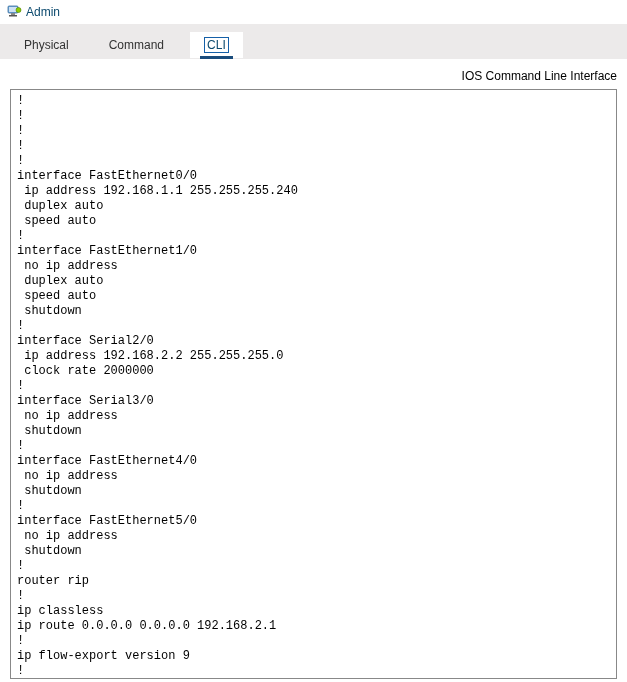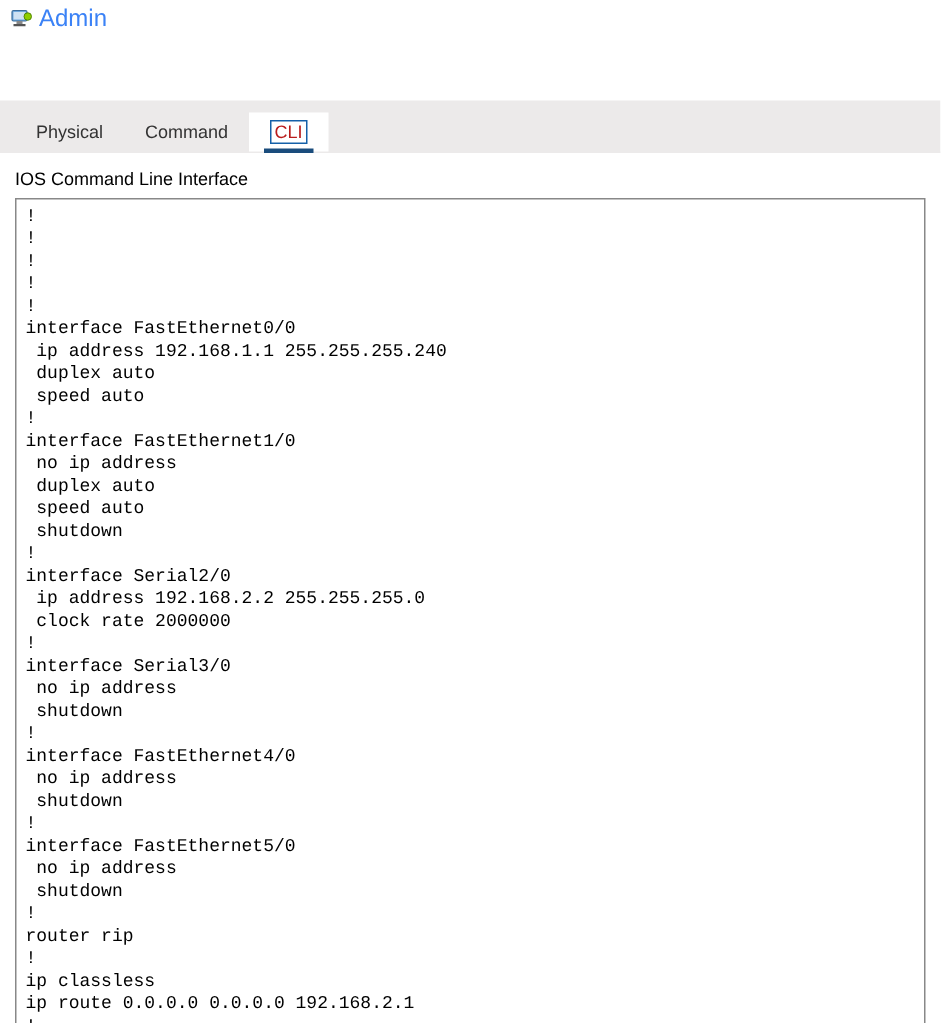--- a/index.html
+++ b/index.html
@@ -17,62 +17,61 @@
       padding: 4px 6px;
       background: #fff;
       gap: 4px;
     }
     .pc-icon {
       width: 16px;
       height: 16px;
       display: inline-block;
     }
     .window-title {
-      font-size: 16px;
-      color: #3b82f6;
+      font-size: 12px;
+      color: #0c4a6e;
     }
     .tab-strip {
       background: #eceaea;
       padding: 8px 10px 0 10px;
       display: flex;
-      gap: 0;
+      gap: 12px;
       border-bottom: 1px solid #eceaea;
-      margin-top: 41px;
     }
     .tab {
       padding: 6px 14px;
       font-size: 12px;
       color: #333;
       cursor: pointer;
       background: transparent;
       position: relative;
     }
     .tab.active {
       background: #fff;
-      color: #b91c1c;
+      color: #0c4a6e;
     }
     .tab.active .tab-text {
       border: 1.5px solid #1560a8;
       padding: 0 2px;
     }
     .tab.active::after {
       content: "";
       position: absolute;
       bottom: -1px;
       left: 10px;
       right: 10px;
       height: 3px;
       background: #1a4c7c;
     }
     .content {
       background: #fff;
       padding: 0 10px;
     }
     .cli-title {
-      text-align: left;
+      text-align: right;
       font-size: 12px;
       color: #000;
       padding: 10px 0 6px 0;
     }
     .cli-box {
       border: 1px solid #888;
       background: #fff;
       height: 590px;
       overflow: hidden;
       padding: 4px 6px;

